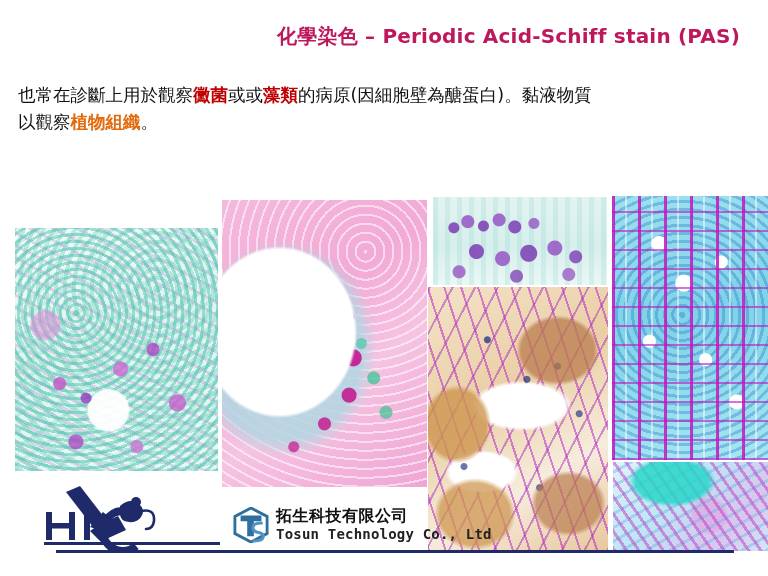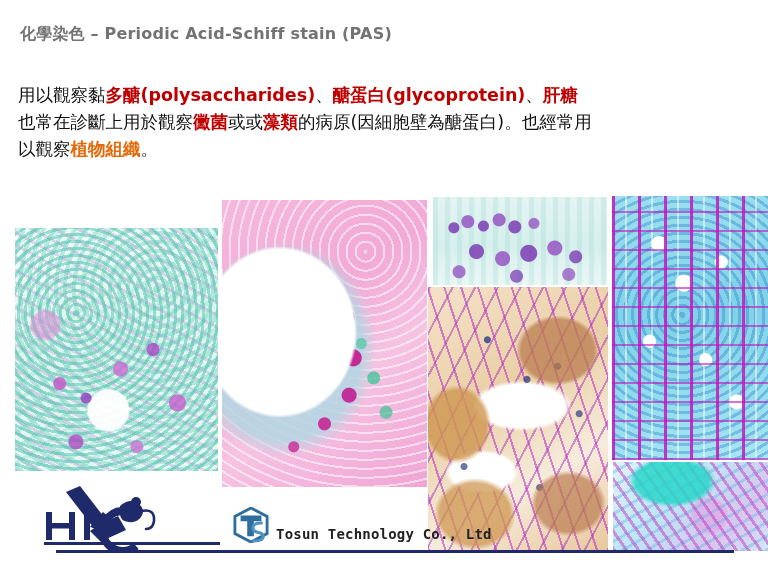--- a/index.html
+++ b/index.html
@@ -5,22 +5,22 @@
   html,body{margin:0;padding:0;}
   body{
     width:768px;height:576px;background:#ffffff;overflow:hidden;position:relative;
     font-family:"DejaVu Sans","Liberation Sans",sans-serif;
   }
   .slide{position:absolute;inset:0;background:#fff;}
 
   
   .title{
     position:absolute;left:20px;top:24px;width:720px;
-    font-size:16px;font-weight:bold;letter-spacing:.2px;
-    color:#737373;white-space:nowrap;line-height:1.2;
+    font-size:20px;font-weight:bold;letter-spacing:.2px;
+    color:#be185d;white-space:nowrap;line-height:1.2;text-align:right;
   }
 
   
   .body-text{
     position:absolute;left:18px;top:82px;width:735px;
     font-size:17.5px;line-height:27px;color:#111111;
   }
   .body-text .ln{display:block;white-space:nowrap;}
   .hl-red{color:#c00000;font-weight:bold;}
   .hl-orange{color:#e3690a;font-weight:bold;margin-top:20px;}
@@ -145,22 +145,21 @@
             font-family:"DejaVu Sans Mono","Liberation Mono",monospace;}
 </style>
 </head>
 <body>
 
 <div class="slide">
 
   <div class="title">化學染色 – Periodic Acid-Schiff stain (PAS)</div>
 
   <div class="body-text">
-    <span class="ln"><span>用以觀察黏</span><span class="hl-red">多醣(polysaccharides)</span><span>、</span><span class="hl-red">醣蛋白(glycoprotein)</span><span>、</span><span class="hl-red">肝糖</span></span>
-    <span class="ln"><span>也常在診斷上用於觀察</span><span class="hl-red">黴菌</span><span>或或</span><span class="hl-red">藻類</span><span>的病原(因細胞壁為醣蛋白)。也經常用</span></span>
+    <span class="ln"><span>也常在診斷上用於觀察</span><span class="hl-red">黴菌</span><span>或或</span><span class="hl-red">藻類</span><span>的病原(因細胞壁為醣蛋白)。黏液物質</span></span>
     <span class="ln"><span>以觀察</span><span class="hl-orange">植物組織</span><span>。</span></span>
   </div>
 
   <div class="panel" id="p1"></div>
   <div class="panel" id="p2"></div>
   <div class="panel" id="p3a"></div>
   <div class="panel" id="p3b"></div>
   <div class="panel" id="p4a"></div>
   <div class="panel" id="p4b"></div>
 
@@ -190,16 +189,17 @@
     </svg>
 
   </div>
 
   <div class="logo-tosun">
     <svg class="tosun-mark" viewBox="0 0 40 38">
       <polygon points="20,1 37,10 37,28 20,37 3,28 3,10" fill="none" stroke="#2f6f9e" stroke-width="3"></polygon>
       <path d="M9 9 L31 9 L31 15 L23 15 L23 31 L16 31 L16 15 L9 15 Z" fill="#2f6f9e"></path>
       <path d="M31 17 q-9 0 -9 5 q0 4 6 5 q5 1 5 4 q0 5 -10 5" fill="none" stroke="#4f94c4" stroke-width="3.2" stroke-linecap="round"></path>
     </svg>
+    <div class="tosun-cn">拓生科技有限公司</div>
     <div class="tosun-en">Tosun Technology Co., Ltd</div>
   </div>
 
 </div>
 
 </body></html>

